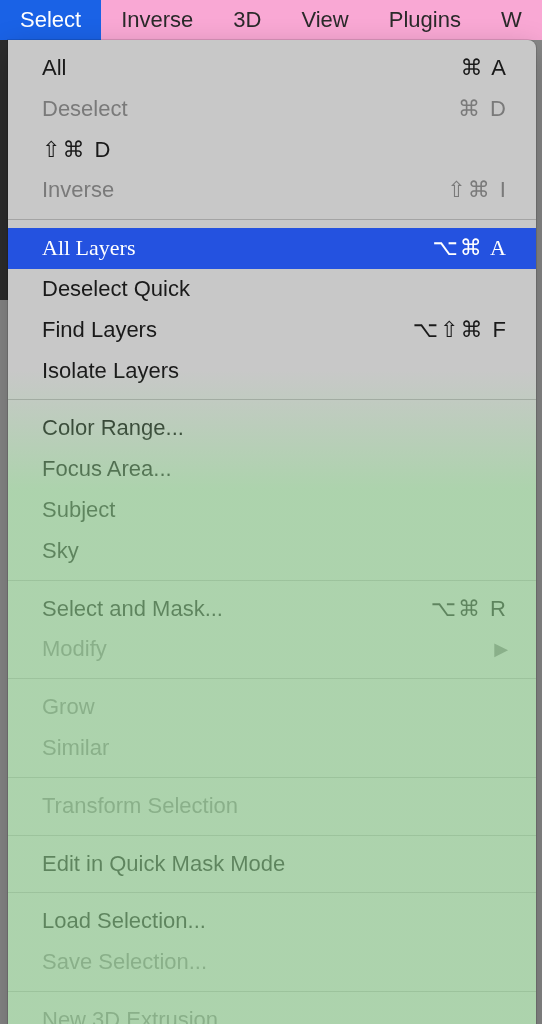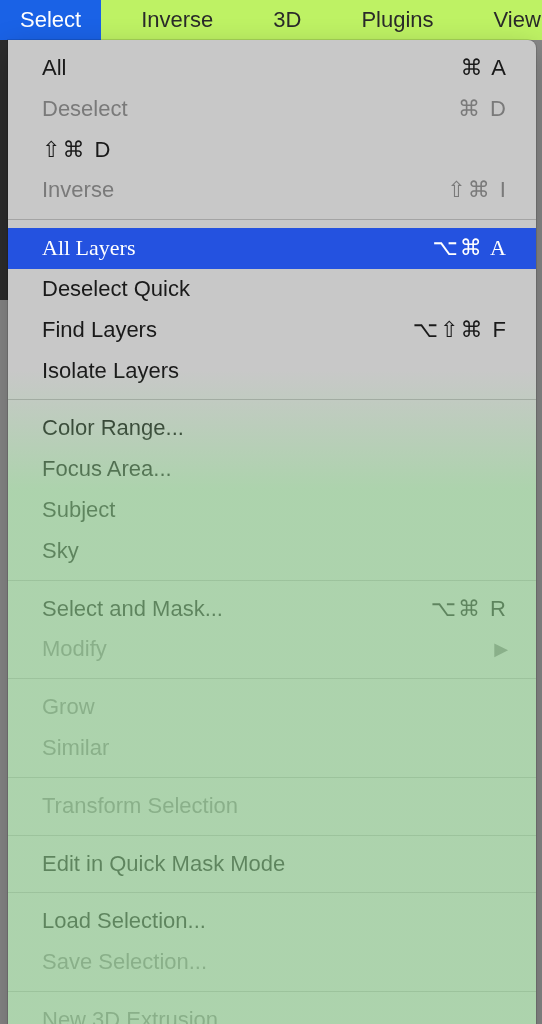--- a/index.html
+++ b/index.html
@@ -6,24 +6,23 @@
   body {
     font-family: -apple-system, BlinkMacSystemFont, "Helvetica Neue", Arial, sans-serif;
     width: 542px;
     height: 1024px;
     overflow: hidden;
     background: #888;
   }
   .menubar {
     display: flex;
     height: 40px;
-    background: #bef264;
+    background: #f9a8d4;
     font-size: 22px;
     color: #2a2a2a;
-    gap: 20px;
   }
   .menubar-item {
     padding: 7px 20px 0 20px;
     height: 100%;
   }
   .menubar-item.active {
     background: #1a62e6;
     color: #fff;
   }
   .dropdown {
@@ -80,22 +79,22 @@
     background: #2d2d2d;
   }
 </style>
 </head>
 <body>
 
 <div class="menubar">
   <div class="menubar-item active">Select</div>
   <div class="menubar-item">Inverse</div>
   <div class="menubar-item">3D</div>
+  <div class="menubar-item">View</div>
   <div class="menubar-item">Plugins</div>
-  <div class="menubar-item">View</div>
   <div class="menubar-item">W</div>
 </div>
 
 <div class="left-edge"></div>
 
 <div class="dropdown">
 
   <div class="menu-item">
     <span>All</span>
     <span class="shortcut">⌘ A</span>

